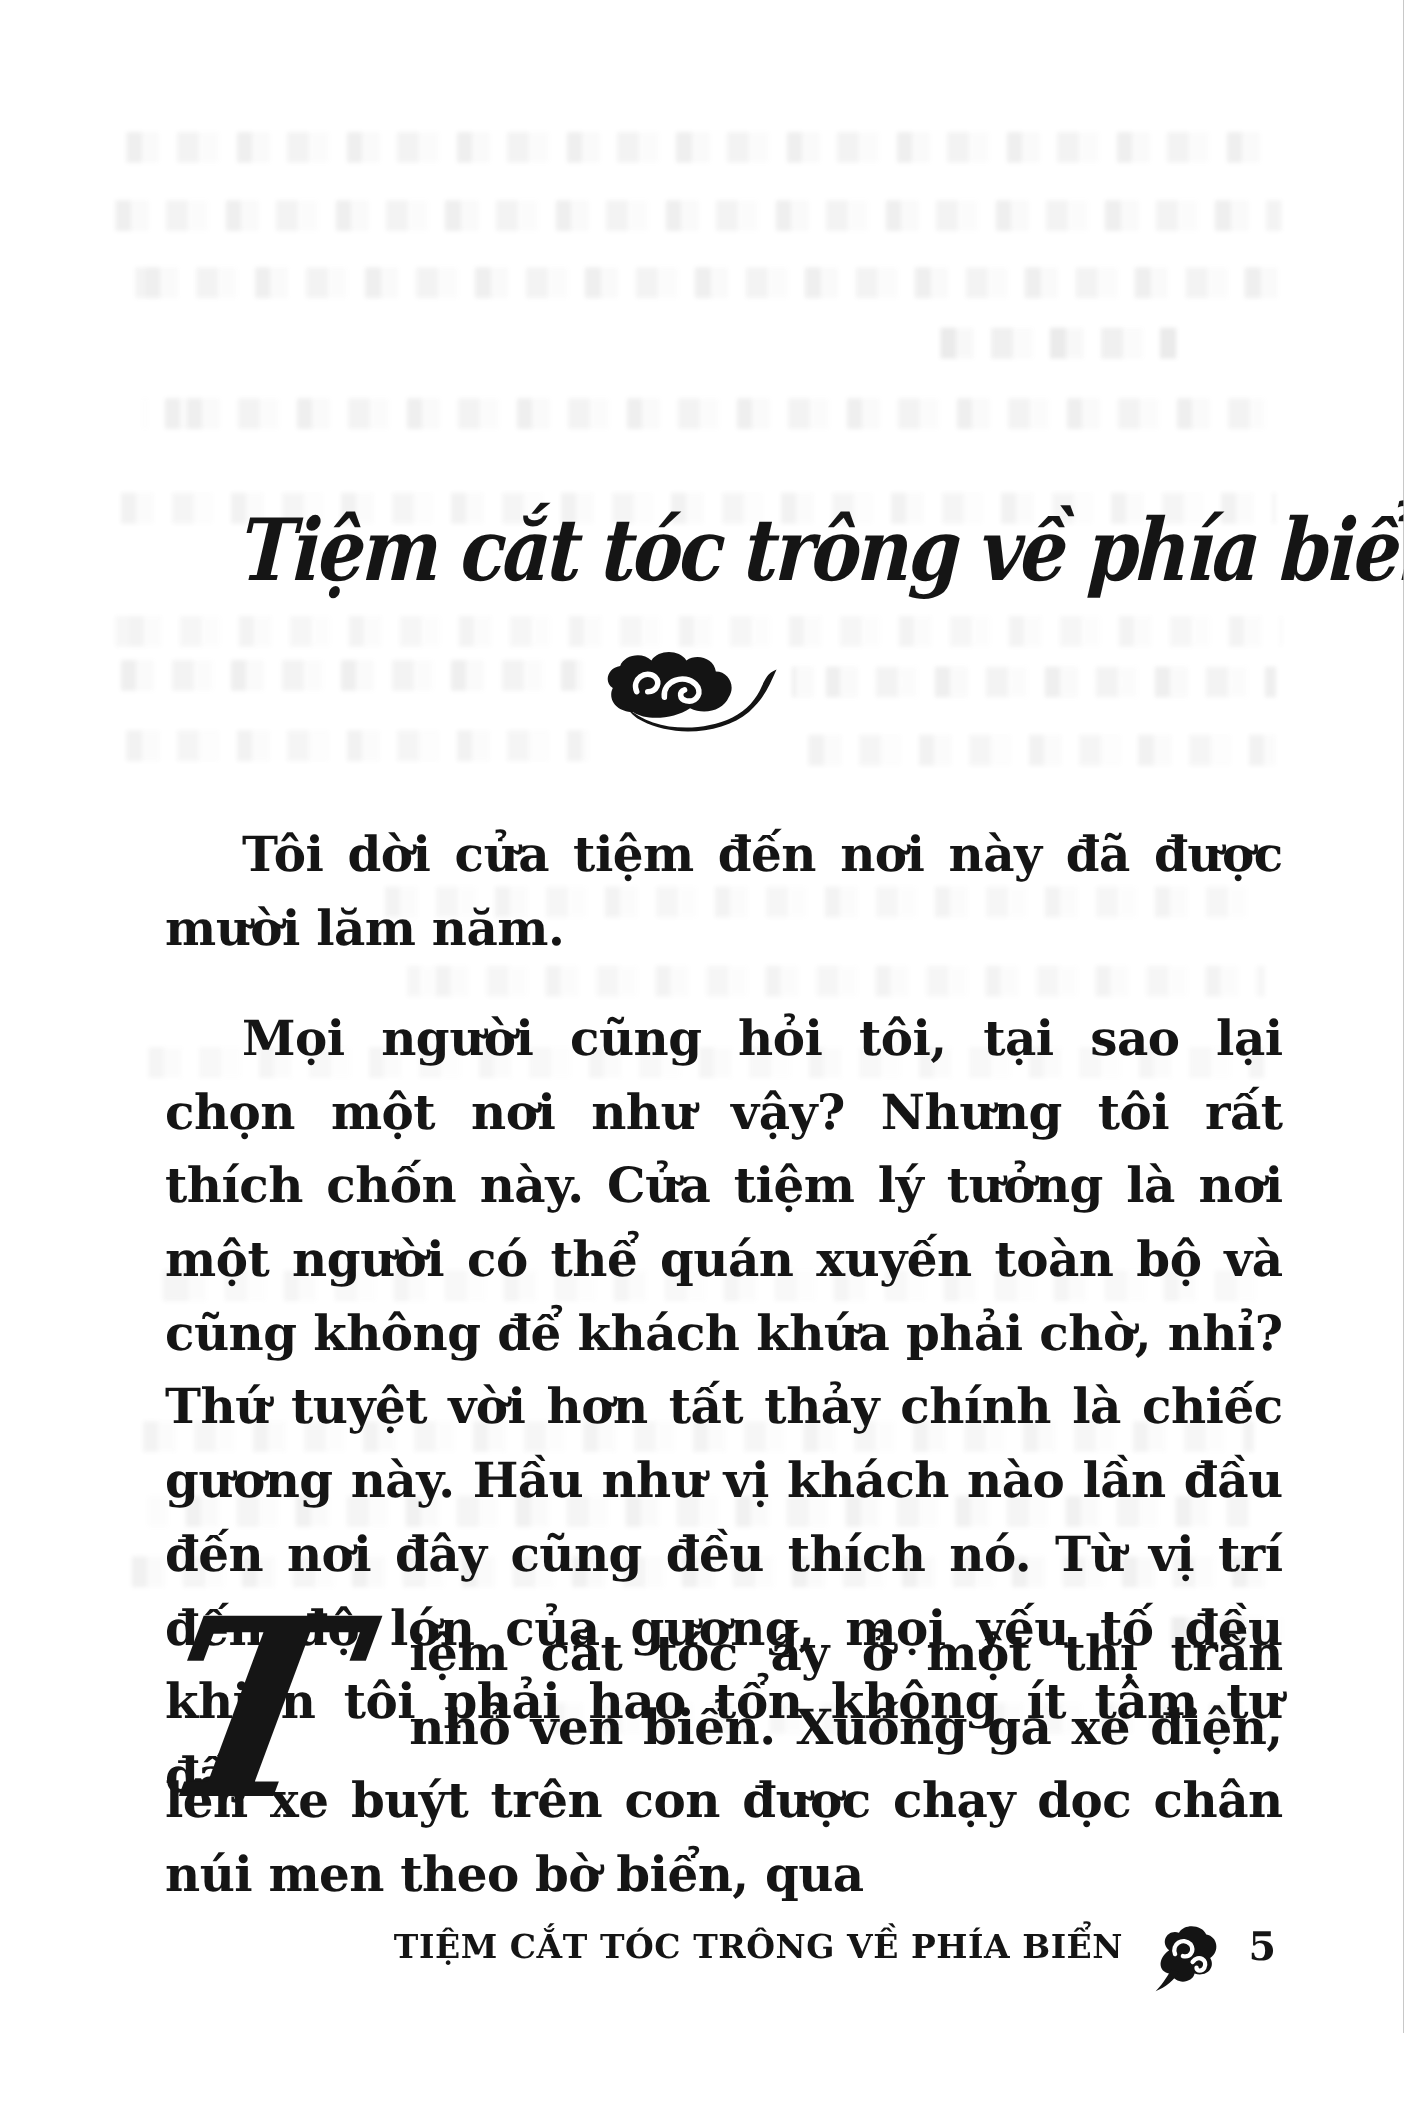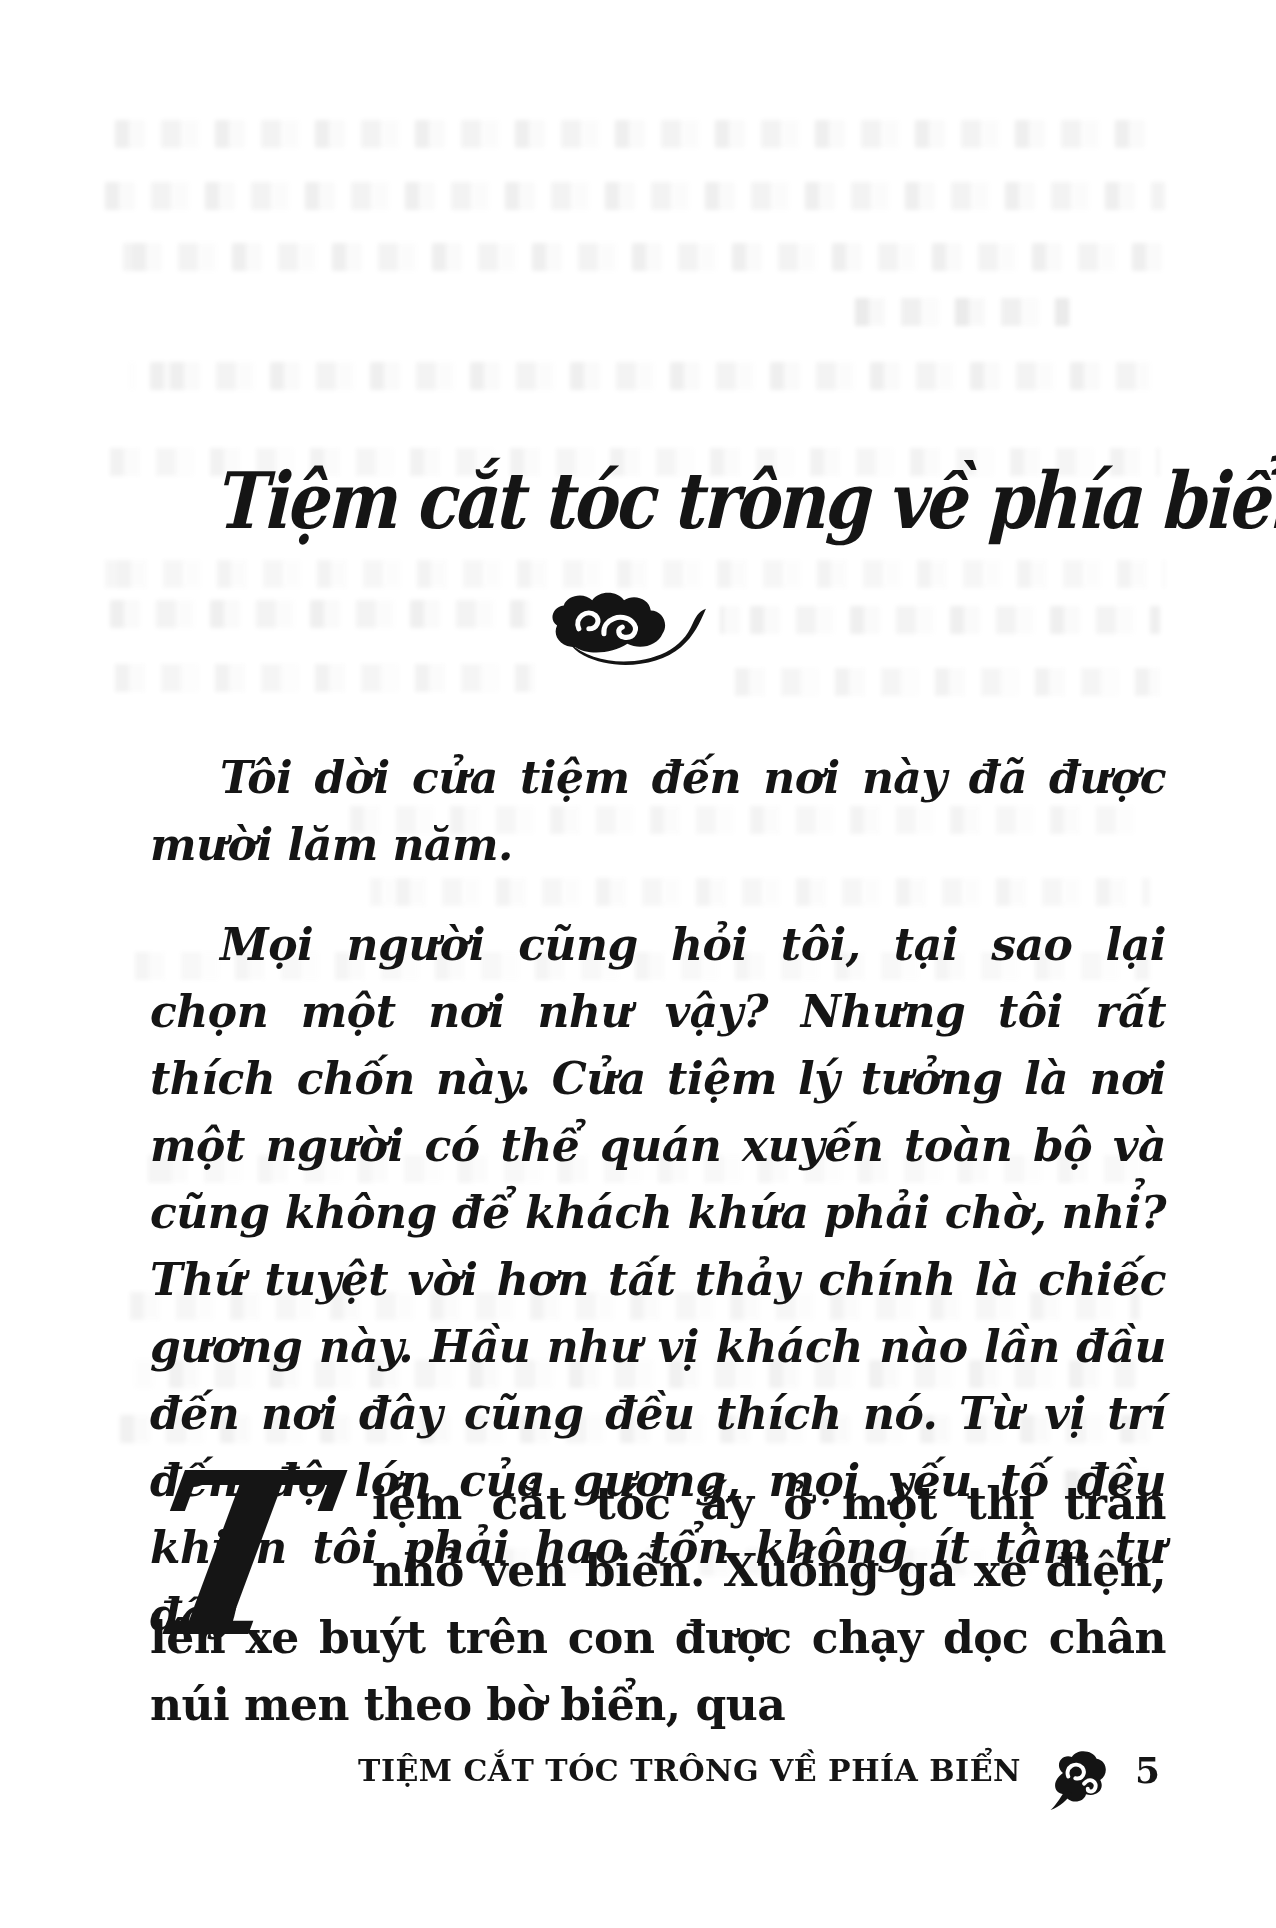--- a/index.html
+++ b/index.html
@@ -61,21 +61,21 @@
   .cloud{position:absolute;left:540px;top:592px;width:168px;height:92px;}
   .cloud svg{display:block;width:100%;height:100%;}
 
   
   .intro{
     position:absolute;left:150px;top:744px;width:1016px;
   }
   .intro p{
     margin:0;
     font-family:"DejaVu Serif", serif;
-    font-style:italic;font-weight:bold;
+    font-weight:bold;
     font-size:44px;line-height:67px;
     text-align:justify;
     text-indent:70px;
     letter-spacing:-.5px;
   }
   .intro p + p{margin-top:33px;}
 
   
   .section{
     position:absolute;left:150px;top:1470px;width:1016px;

